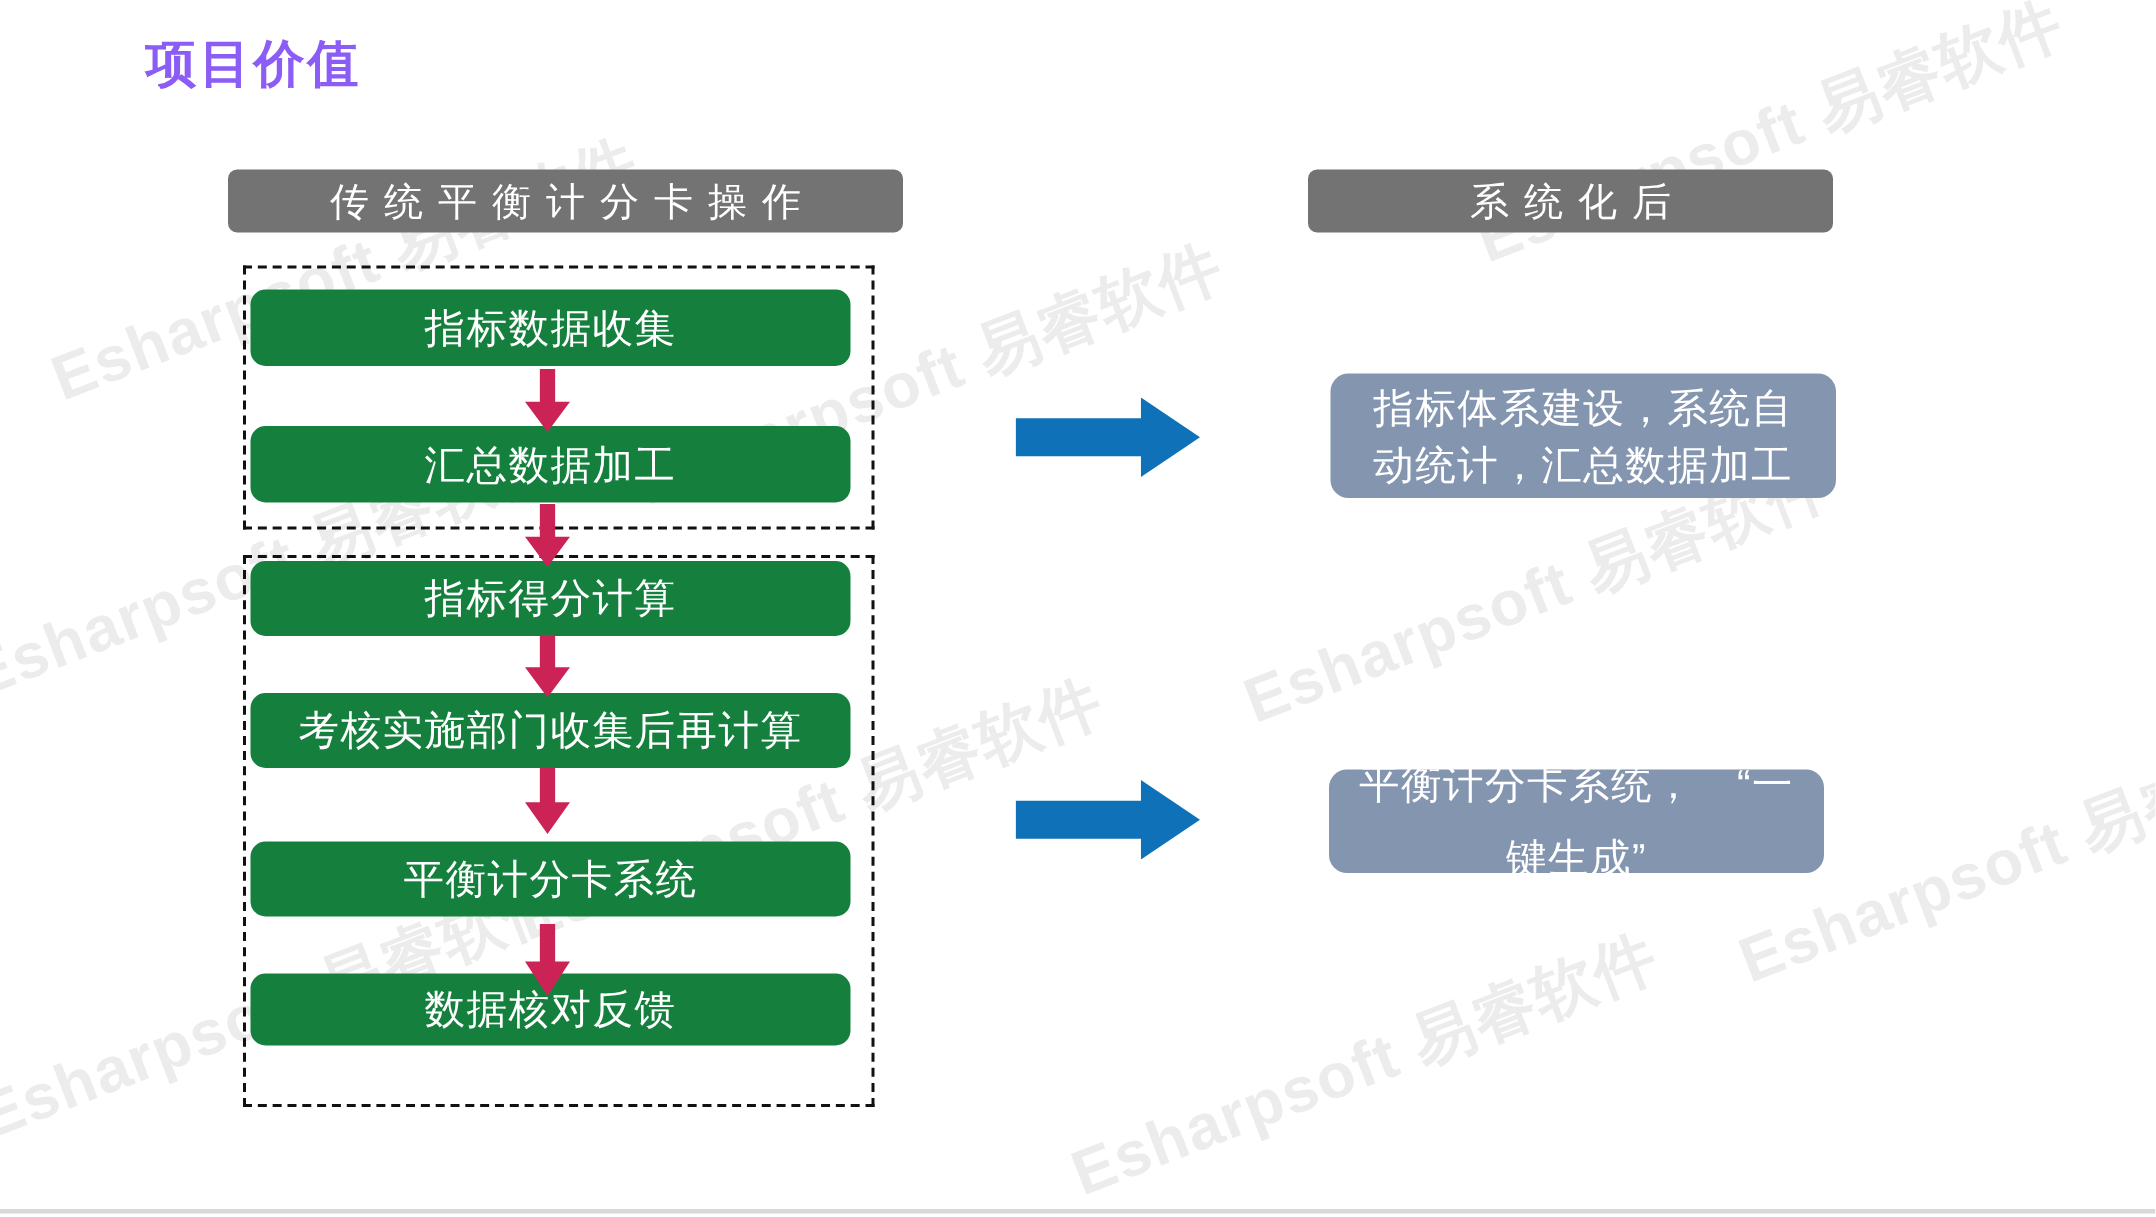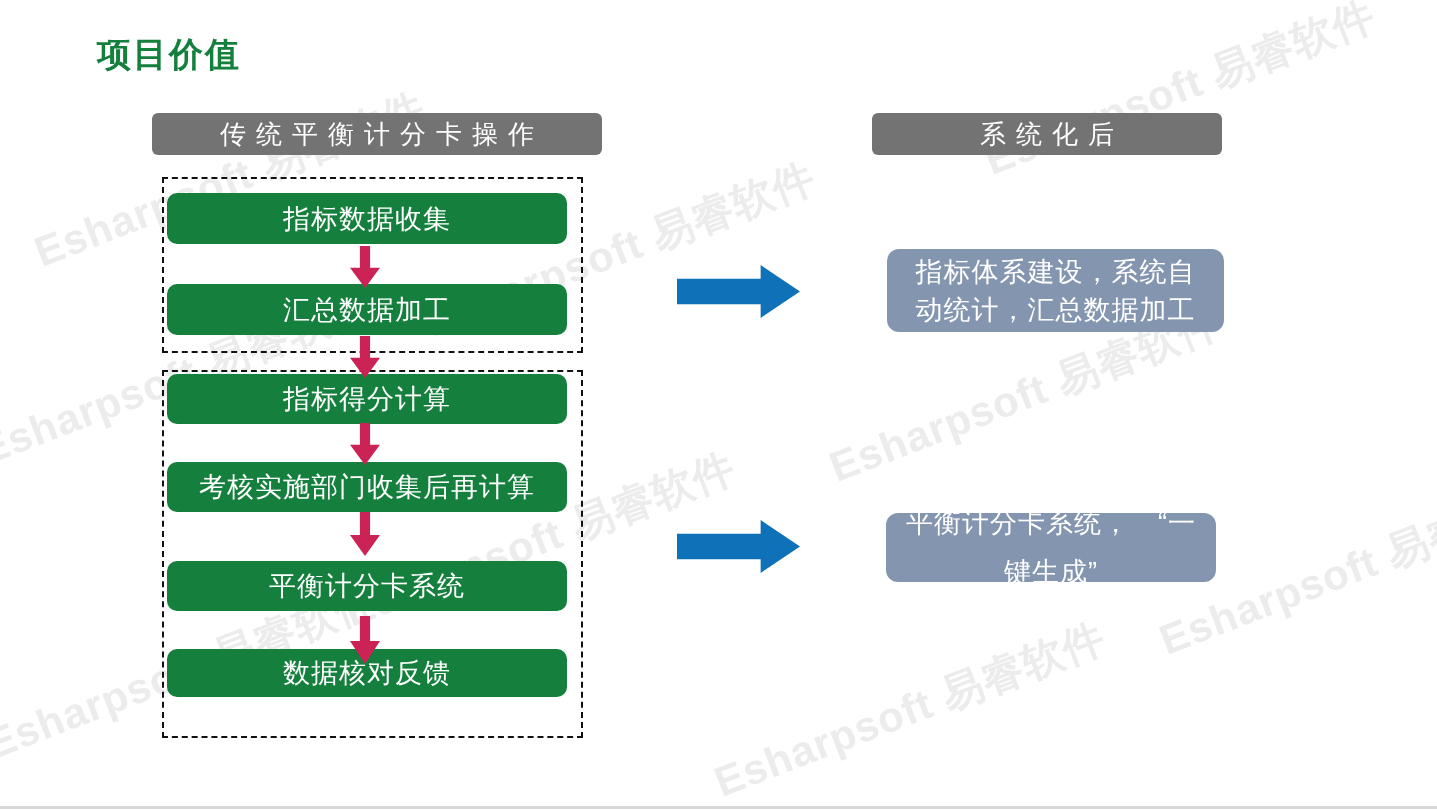--- a/index.html
+++ b/index.html
@@ -9,22 +9,22 @@
   }
   
   .wm-layer{position:absolute;inset:0;z-index:0;}
   .wm{
     position:absolute;white-space:nowrap;color:#ececec;font-size:42px;
     font-weight:bold;transform:translate(-50%,-50%) rotate(-21deg);
     user-select:none;letter-spacing:1px;
   }
   
   .title{
-    position:absolute;left:97px;top:32px;z-index:2;margin:0;
-    font-size:34px;font-weight:bold;color:#15803d;letter-spacing:2px;
+    position:absolute;left:97px;top:20px;z-index:2;margin:0;
+    font-size:34px;font-weight:bold;color:#8b5cf6;letter-spacing:2px;
   }
   
   .hdr{
     position:absolute;top:113px;height:42px;z-index:2;
     background:#737373;border-radius:6px;color:#ffffff;
     display:flex;align-items:center;justify-content:center;
     font-family:"Liberation Serif","DejaVu Serif",serif;
     font-size:26px;letter-spacing:10px;padding-left:10px;box-sizing:border-box;
   }
   .hdr-left{left:152px;width:450px;}

